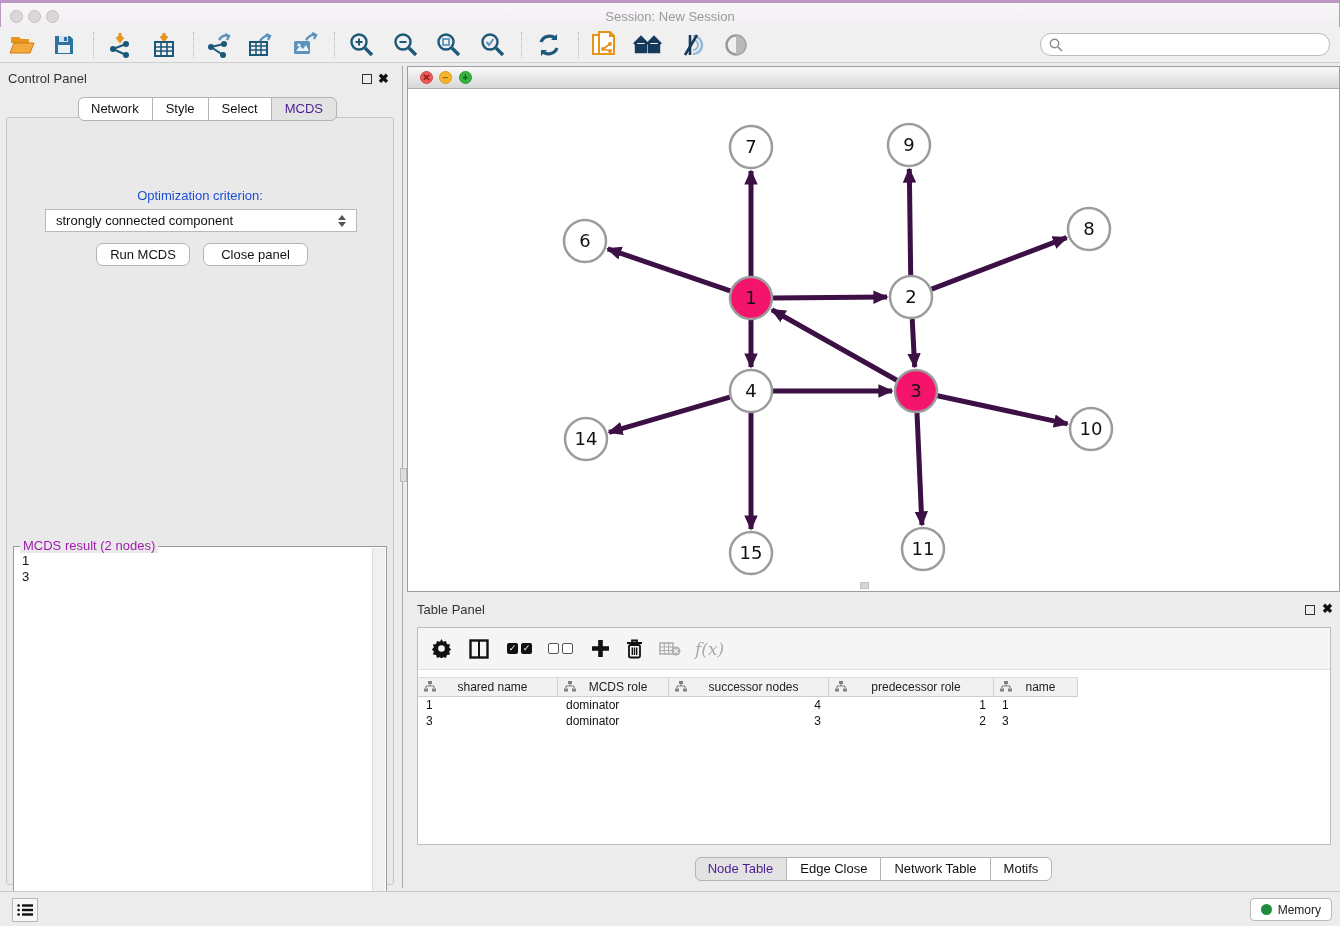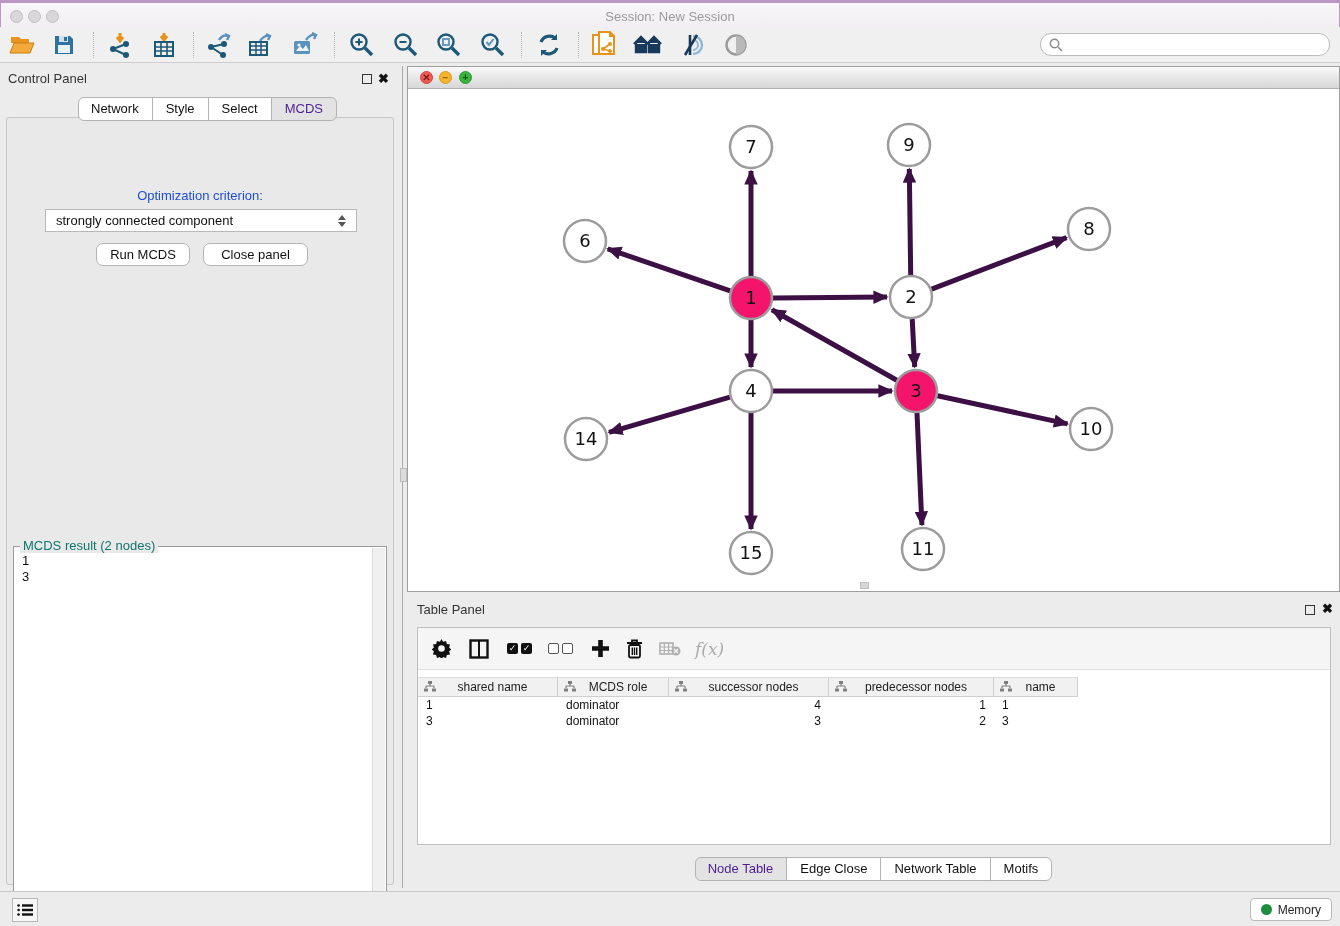--- a/index.html
+++ b/index.html
@@ -41,21 +41,21 @@
   .opt-select { position:absolute; left:38px; top:91px; width:312px; height:23px; background:#fff;
     border:1px solid #b9b9b9; border-radius:0; display:flex; align-items:center; padding:0 10px; }
   .opt-select .val { flex:1; font-size:13px; color:#111; }
   .stepper { display:flex; flex-direction:column; gap:2px; }
   .stepper i { width:0; height:0; border-left:4px solid transparent; border-right:4px solid transparent; }
   .stepper .up { border-bottom:5px solid #555; }
   .stepper .dn { border-top:5px solid #555; }
   .cp-btn { position:absolute; top:125px; height:23px; background:#fff; border:1px solid #b4b4b4;
     border-radius:7px; font-size:13px; color:#111; display:flex; align-items:center; justify-content:center; }
   .result-box { position:absolute; left:6px; top:428px; width:374px; height:378px; border:1px solid #9a9a9a; background:#fff; }
-  .result-legend { position:absolute; left:6px; top:-9px; background:#e9e9e9; padding:0 3px; font-size:13px; color:#0f766e; }
+  .result-legend { position:absolute; left:6px; top:-9px; background:#e9e9e9; padding:0 3px; font-size:13px; color:#a21caf; }
   .result-lines { position:absolute; left:8px; top:6px; font-size:13px; color:#111; line-height:16px; }
   .vtrack { position:absolute; right:1px; top:1px; bottom:14px; width:13px; background:#f0f0f0; border-left:1px solid #dcdcdc; }
   .htrack { position:absolute; left:1px; right:14px; bottom:1px; height:13px; background:#f0f0f0; border-top:1px solid #dcdcdc; }
 
   .v-splitter { position:absolute; left:400px; top:66px; width:7px; height:822px; background:#ececec; }
   .v-splitter .line { position:absolute; left:2px; top:0; width:1px; height:100%; background:#aaa; }
   .v-splitter .grip { position:absolute; left:0; top:402px; width:7px; height:14px; background:#dcdcdc; border:1px solid #bbb; }
 
   
   .netwin { position:absolute; left:407px; top:66px; width:933px; height:526px;
@@ -442,21 +442,21 @@
           </svg>
           <span style="margin-left:10px">successor nodes</span>
         </div>
         <div class="th" style="width: 165px;">
           <svg width="12" height="12" viewBox="0 0 12 12">
             <rect x="4" y="0" width="4" height="3" fill="#808080"></rect>
             <path d="M6 3 v2 M2 5 h8 M2 5 v2 M10 5 v2" stroke="#808080" stroke-width="1.2" fill="none"></path>
             <rect x="0" y="7.5" width="4" height="3" fill="#808080"></rect>
             <rect x="8" y="7.5" width="4" height="3" fill="#808080"></rect>
           </svg>
-          <span style="margin-left:10px">predecessor nodes</span>
+          <span style="margin-left:10px">predecessor role</span>
         </div>
         <div class="th" style="width: 84px;">
           <svg width="12" height="12" viewBox="0 0 12 12">
             <rect x="4" y="0" width="4" height="3" fill="#808080"></rect>
             <path d="M6 3 v2 M2 5 h8 M2 5 v2 M10 5 v2" stroke="#808080" stroke-width="1.2" fill="none"></path>
             <rect x="0" y="7.5" width="4" height="3" fill="#808080"></rect>
             <rect x="8" y="7.5" width="4" height="3" fill="#808080"></rect>
           </svg>
           <span style="margin-left:10px">name</span>
         </div>

